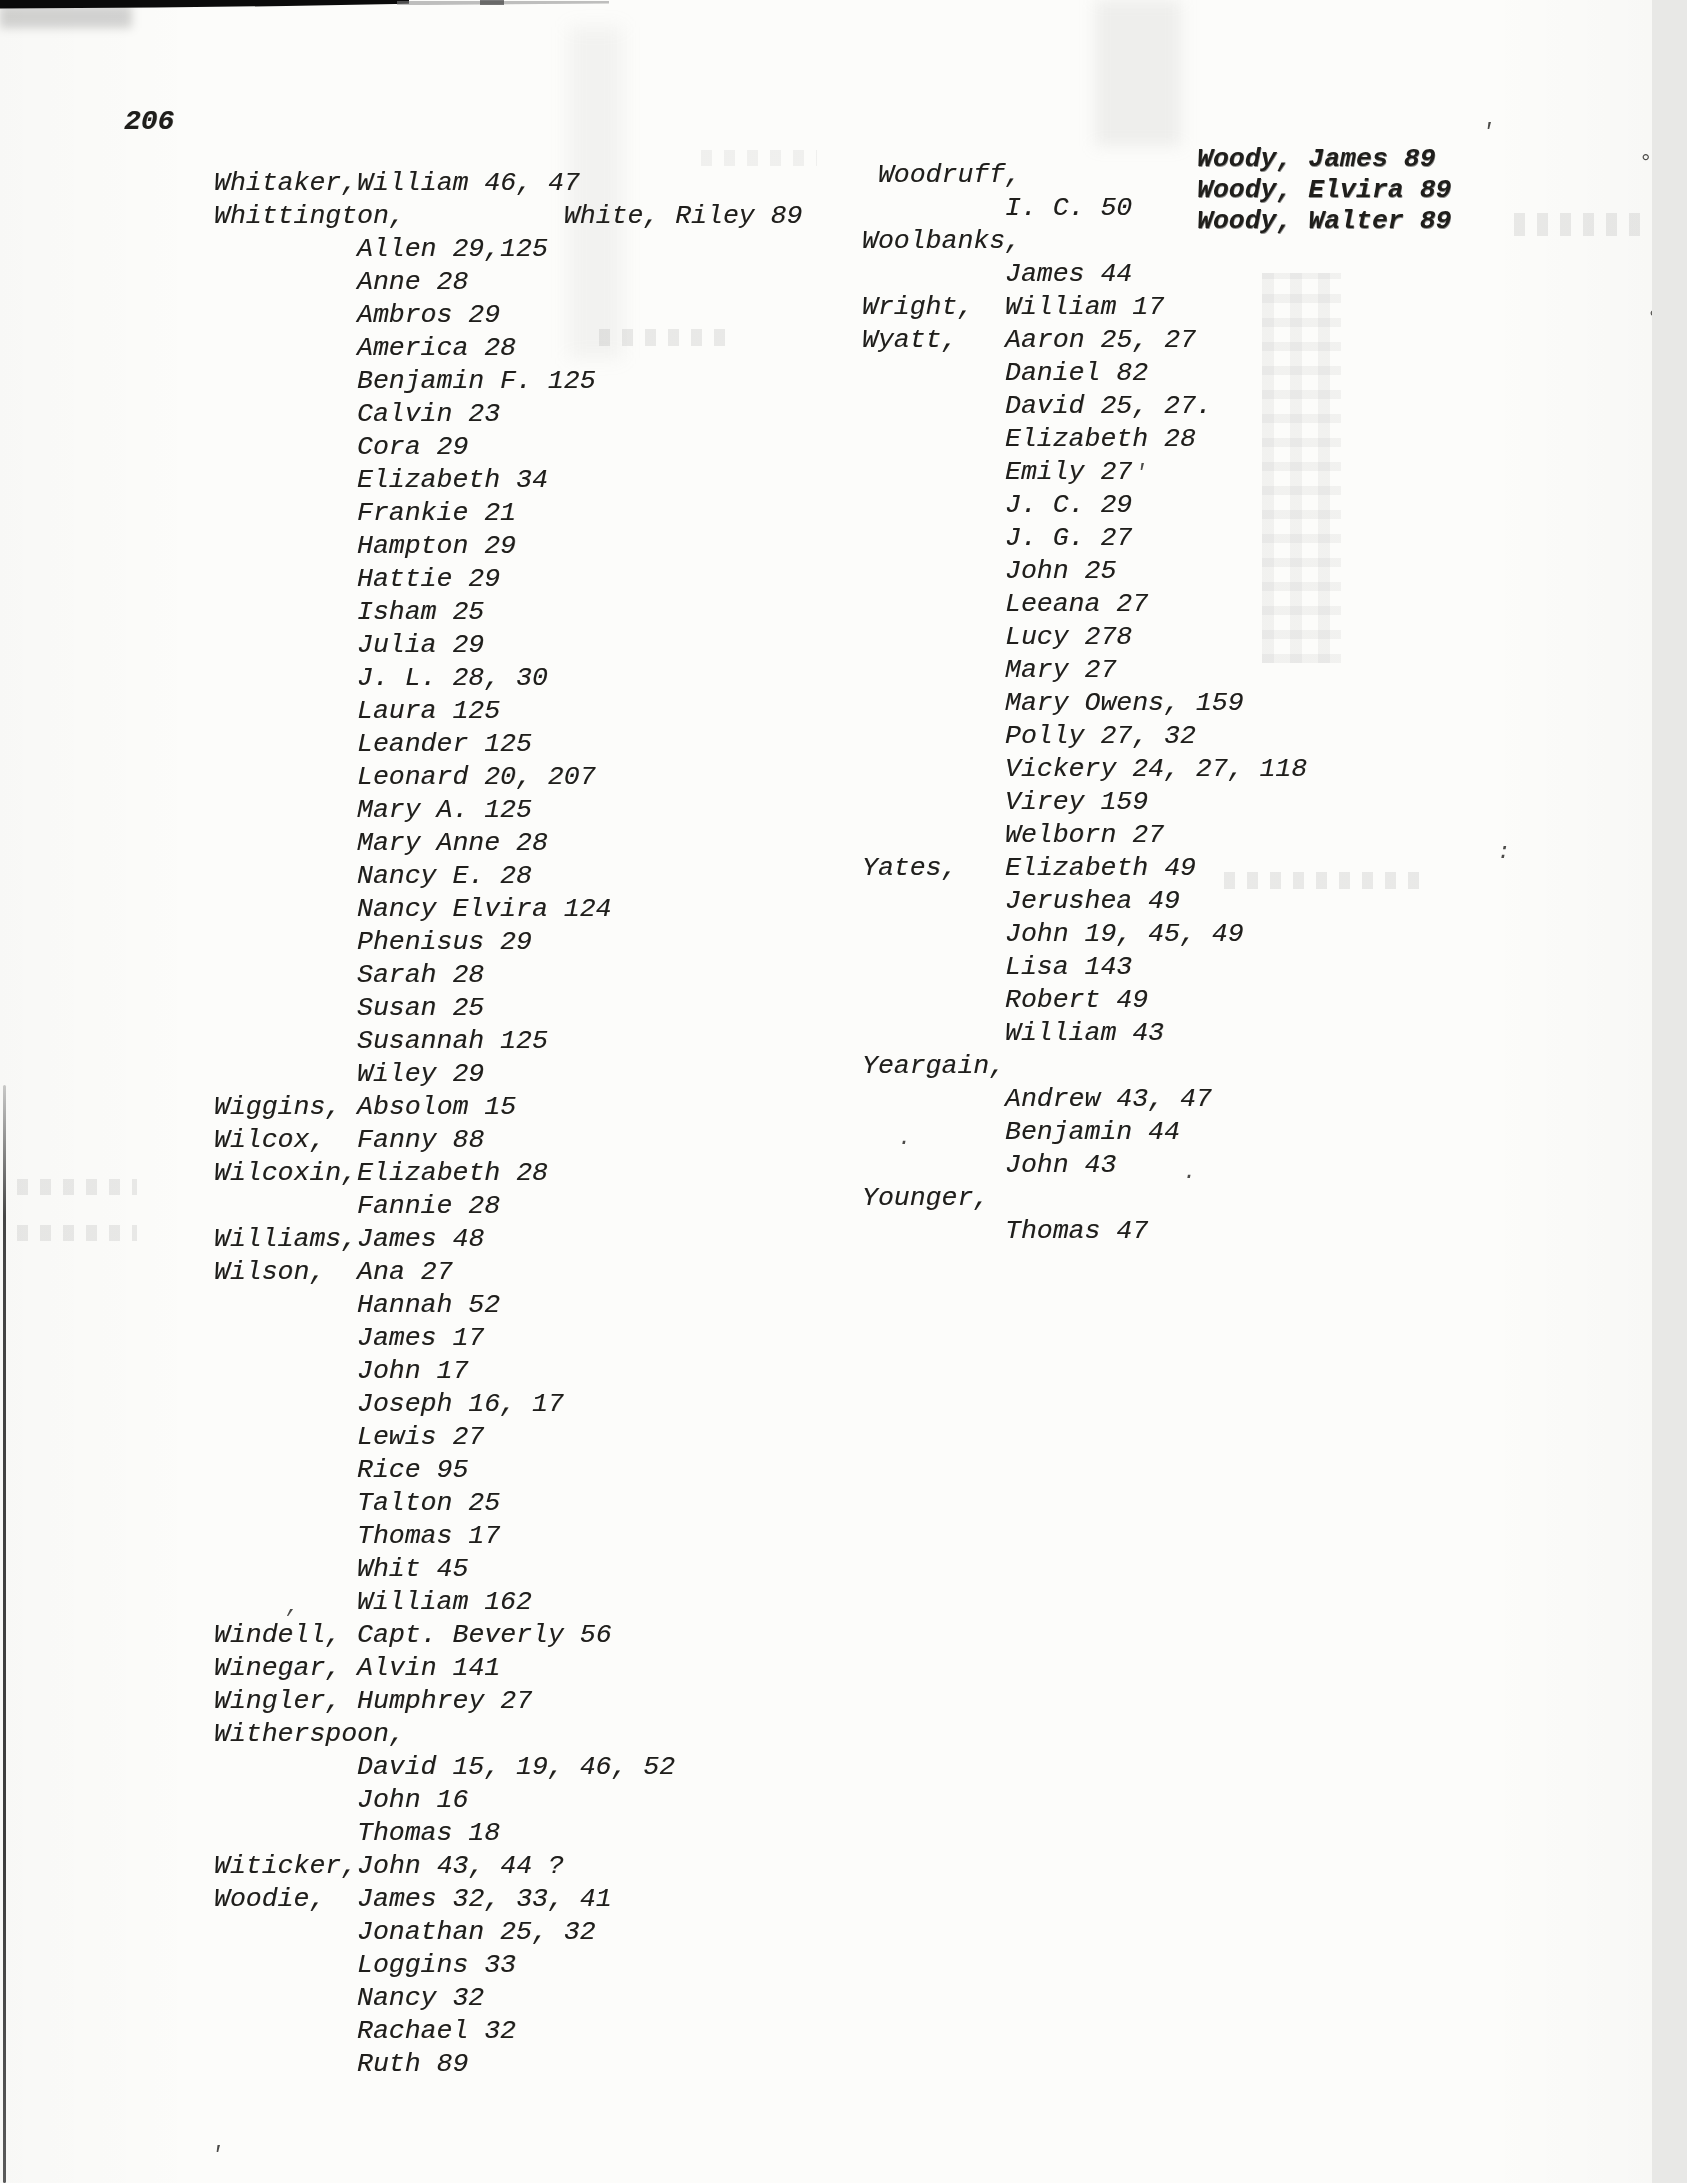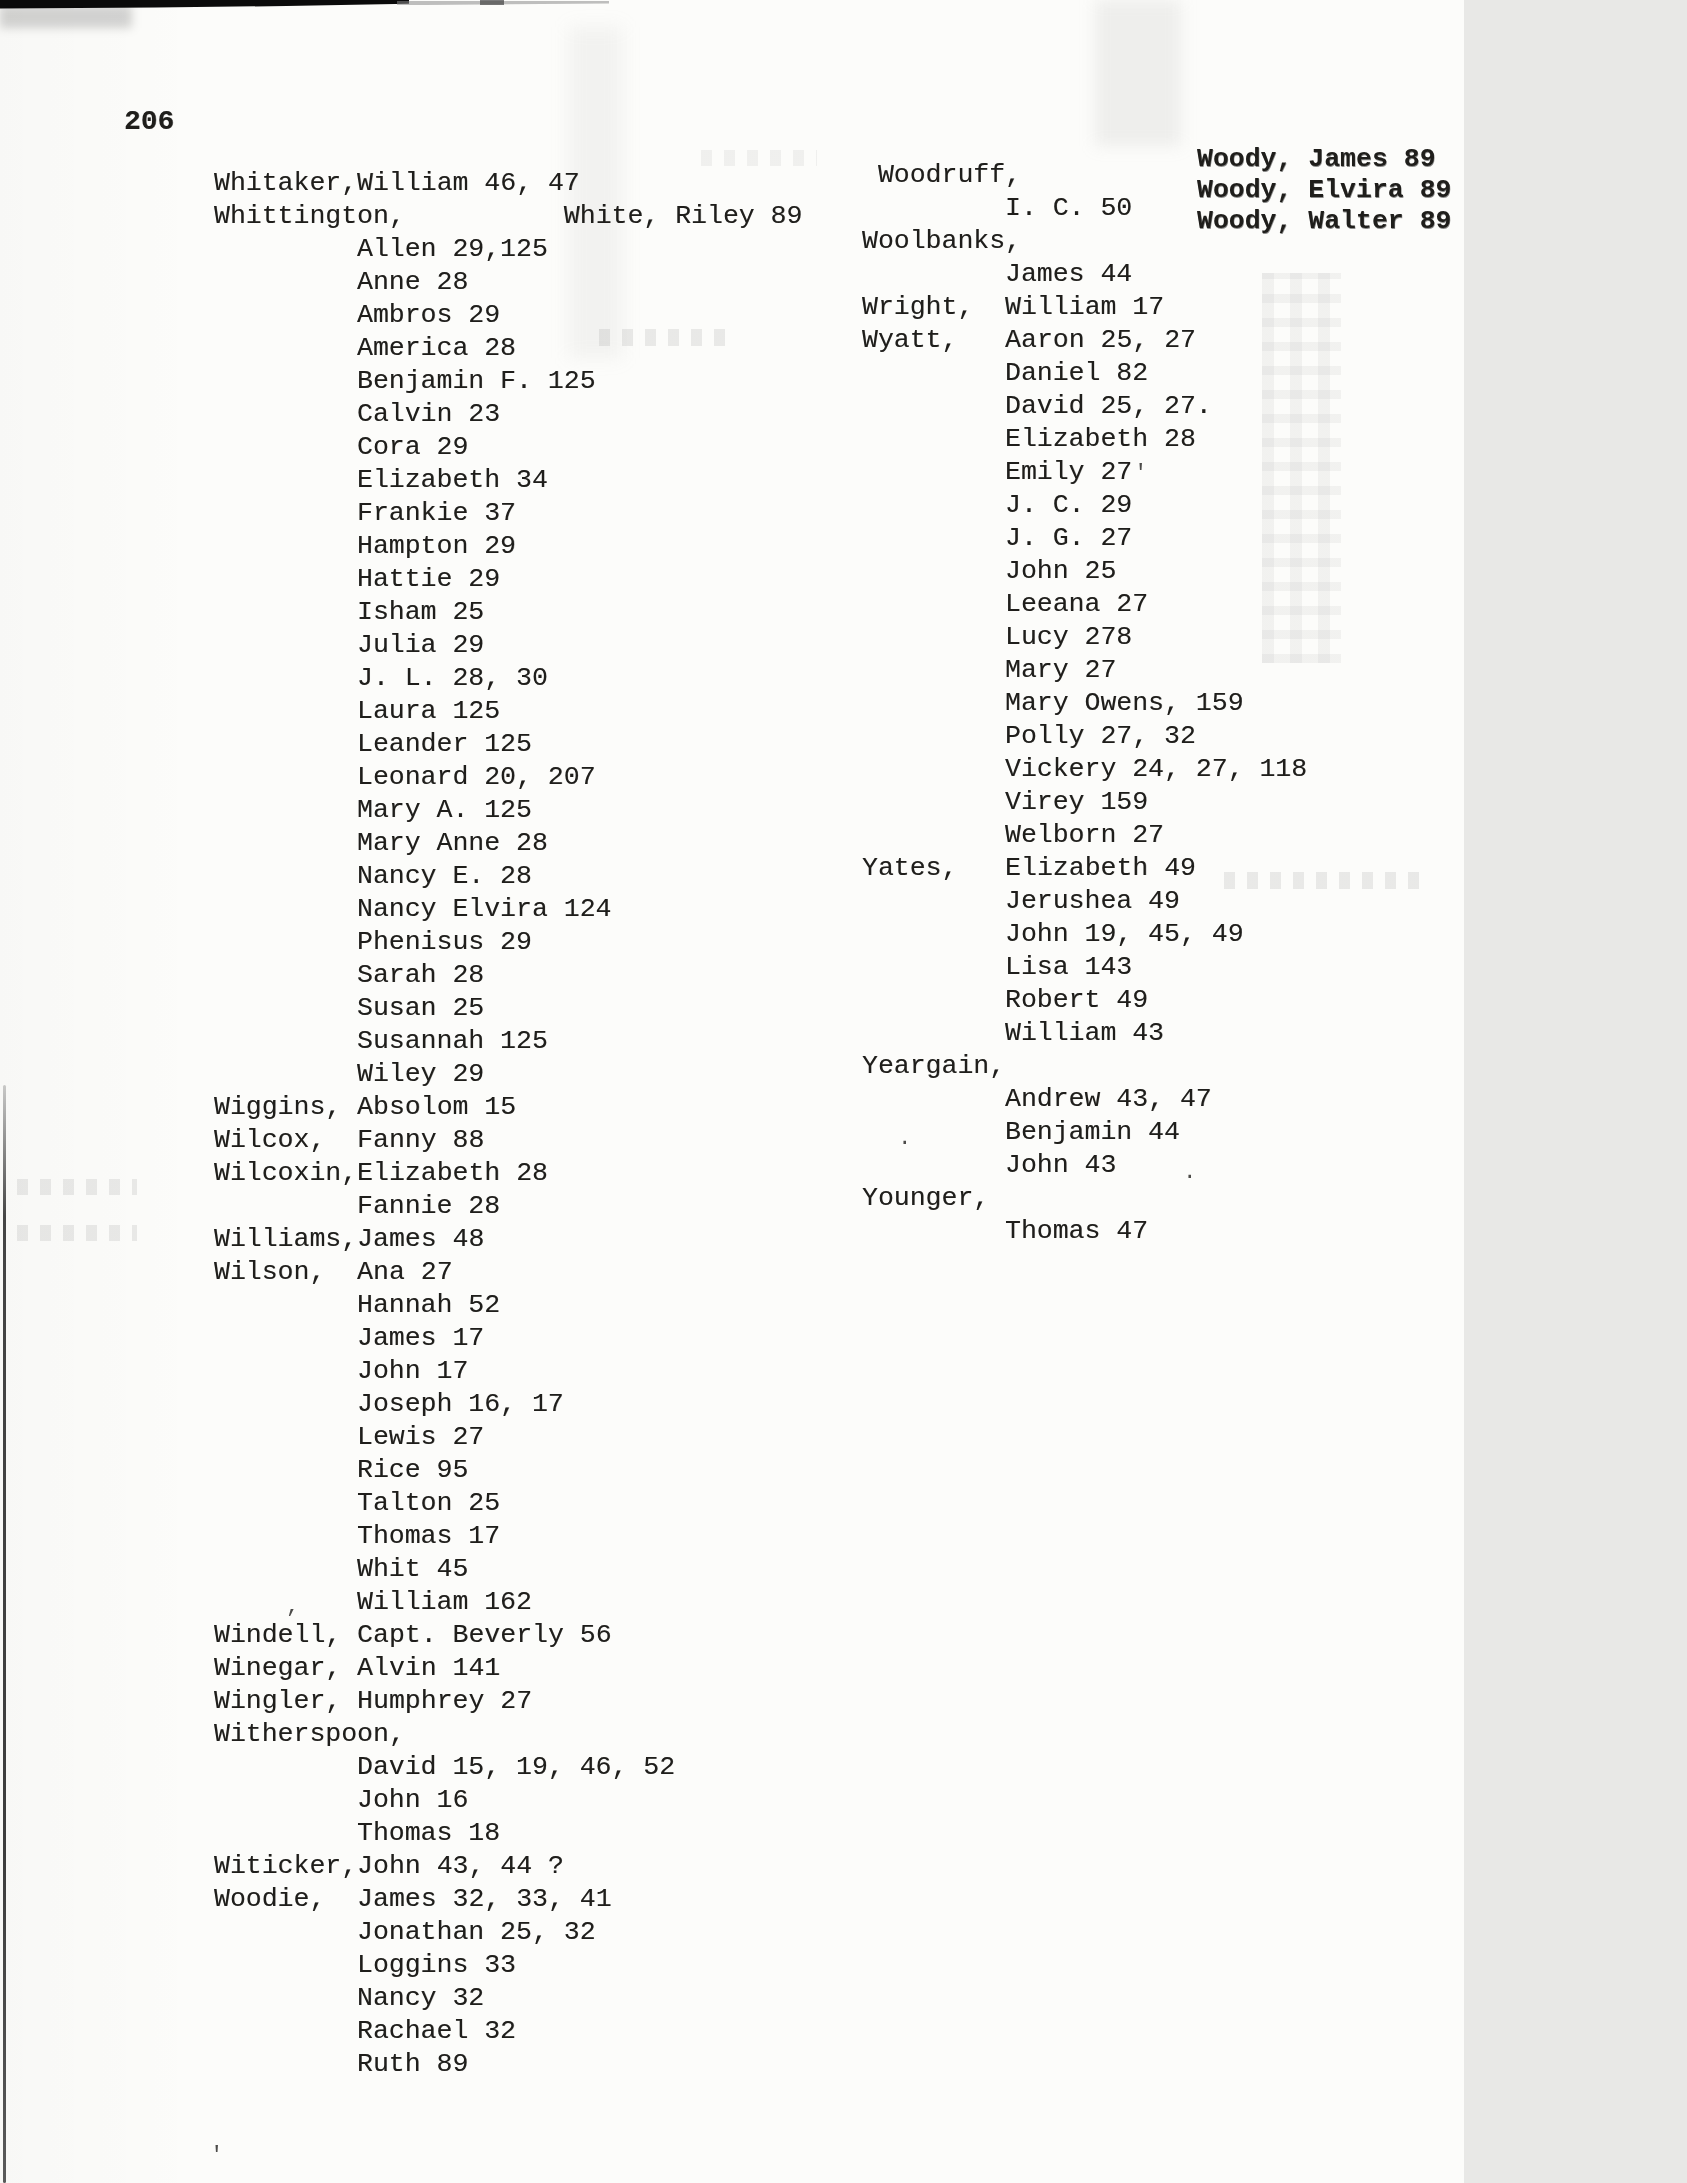--- a/index.html
+++ b/index.html
@@ -1,22 +1,23 @@
 <!DOCTYPE html>
 <html style="font-size:10.6px"><head>
 <meta charset="utf-8">
 <style>
   html,body{margin:0;padding:0;background:#e8e8e6;}
   .page{
     position:relative;
-    width:1464px;height:2183px;
+    width:1652px;height:2183px;
     background:#fcfcfa;
     overflow:hidden;
     font-family:"Liberation Mono","DejaVu Sans Mono",monospace;
     color:#1f1e1b;
+    font-style:italic;
   }
   
   .wash{position:absolute;pointer-events:none;}
   .wash-a{left:569px;top:26.5px;width:53px;height:331px;background:rgba(170,170,170,.12);filter:blur(9.3px);}
   .wash-b{left:1095px;top:0;width:86px;height:146px;background:rgba(170,170,170,.16);filter:blur(8px);}
   .wash-c{left:0;top:0;width:1687px;height:2183px;
           background:linear-gradient(90deg,rgba(0,0,0,.015) 0%,rgba(0,0,0,0) 12%,rgba(0,0,0,0) 88%,rgba(0,0,0,.02) 100%);}
   
   .topbar{position:absolute;left:0;top:0;width:409px;height:8.6px;background:#0b0b0b;
           clip-path:polygon(0 0,100% 0,100% 45%,70% 70%,38% 88%,0 100%);}
@@ -81,21 +82,21 @@
       <div class="line">Whitaker,William 46, 47</div>
       <div class="line">Whittington,          White, Riley 89</div>
       <div class="line indent">Allen 29,125</div>
       <div class="line indent">Anne 28</div>
       <div class="line indent">Ambros 29</div>
       <div class="line indent">America 28</div>
       <div class="line indent">Benjamin F. 125</div>
       <div class="line indent">Calvin 23</div>
       <div class="line indent">Cora 29</div>
       <div class="line indent">Elizabeth 34</div>
-      <div class="line indent">Frankie 37</div>
+      <div class="line indent">Frankie 21</div>
       <div class="line indent">Hampton 29</div>
       <div class="line indent">Hattie 29</div>
       <div class="line indent">Isham 25</div>
       <div class="line indent">Julia 29</div>
       <div class="line indent">J. L. 28, 30</div>
       <div class="line indent">Laura 125</div>
       <div class="line indent">Leander 125</div>
       <div class="line indent">Leonard 20, 207</div>
       <div class="line indent">Mary A. 125</div>
       <div class="line indent">Mary Anne 28</div>

